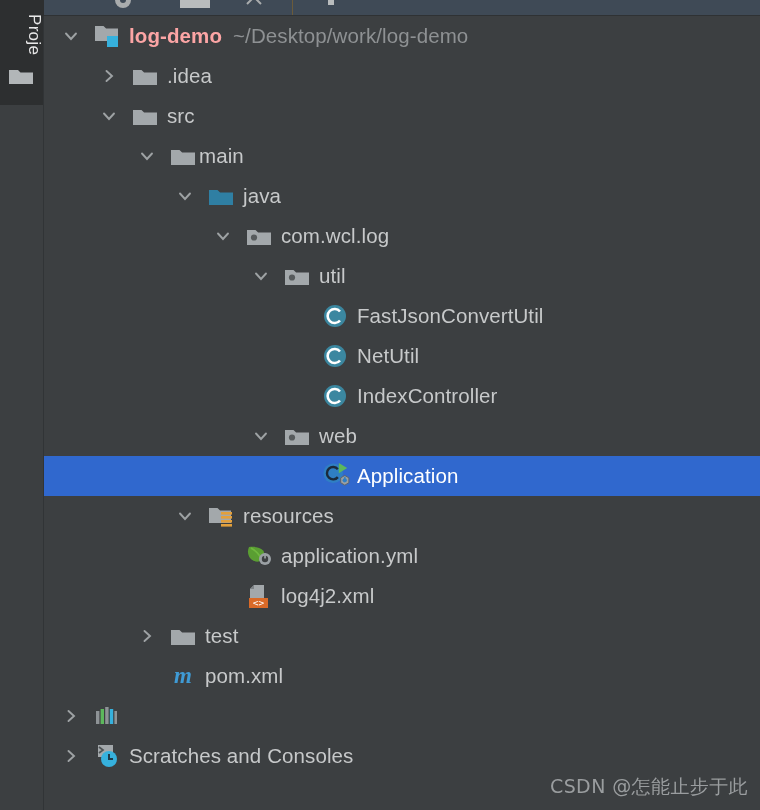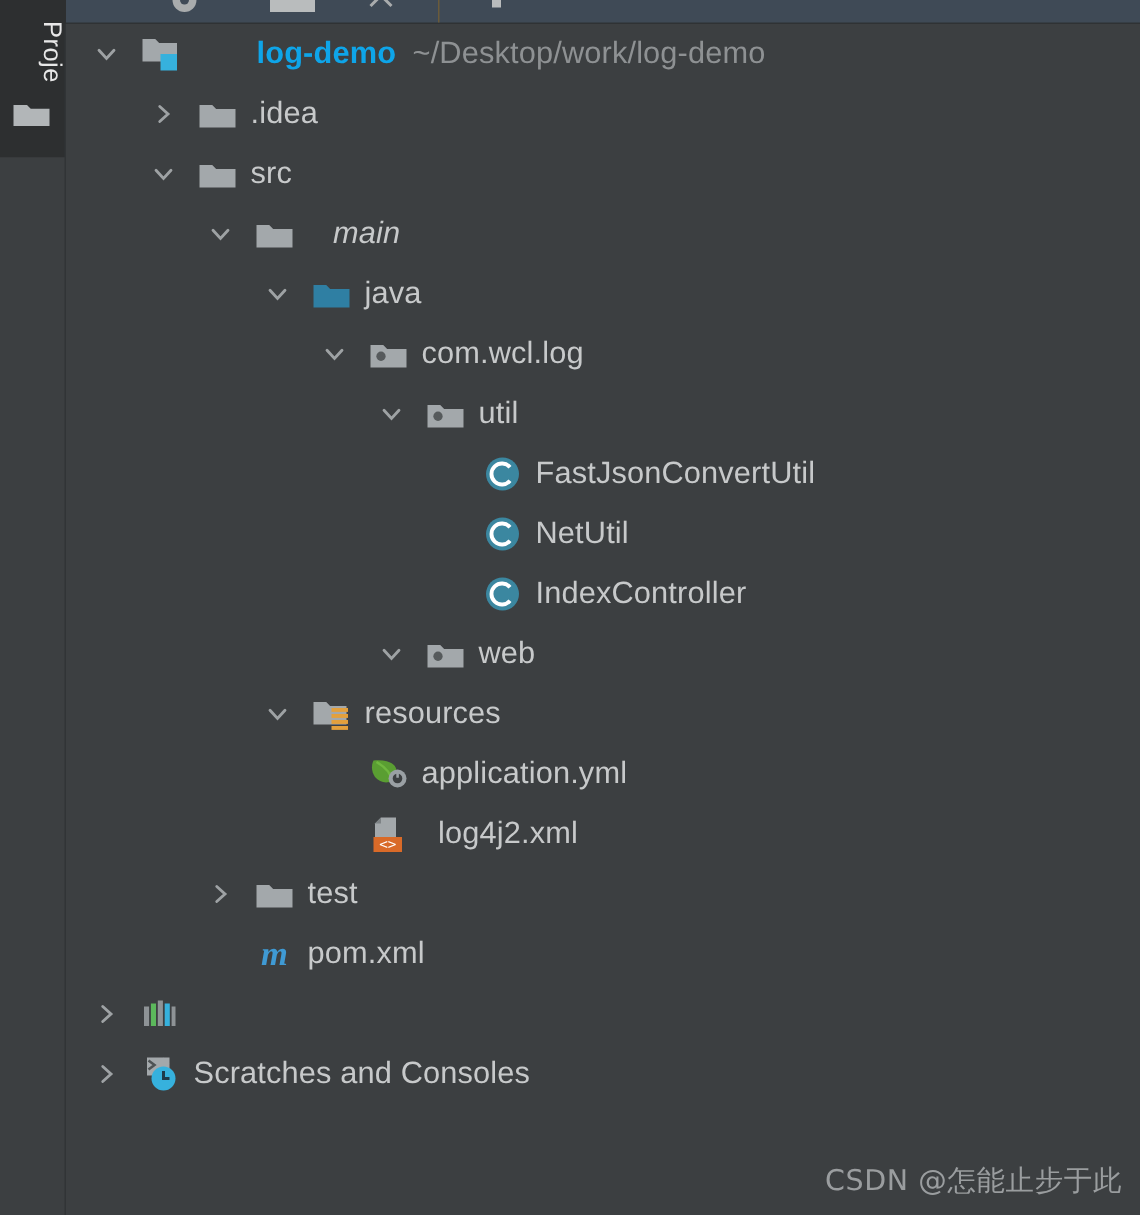--- a/index.html
+++ b/index.html
@@ -66,21 +66,21 @@
 
   .icon {
     position: absolute; width: 28px; height: 40px;
     display: flex; align-items: center; justify-content: flex-start;
   }
   .icon svg { display: block; }
 
   .label {
     font-size: 20.5px; color: #c7c9ca; letter-spacing: .1px;
   }
-  .label.bold { font-weight: bold; color: #0ea5e9; margin-left: 42px; }
+  .label.bold { font-weight: bold; color: #fca5a5; }
   .path {
     font-size: 20.5px; color: #8e9193; margin-left: 11px; letter-spacing: .1px;
   }
   .text-wrap { position: absolute; display: flex; align-items: baseline; }
 
   
   .watermark {
     position: absolute; right: 12px; bottom: 10px;
     font-size: 19px; color: #9a9d9f;
     font-family: "DejaVu Sans", sans-serif;
@@ -172,21 +172,21 @@
         <div class="twisty" style="left: 90px;">
           <svg width="16" height="16" viewBox="0 0 16 16">
             <path d="M3 5.5 L8 11 L13 5.5" fill="none" stroke="#9ea2a4" stroke-width="1.9" stroke-linecap="round"></path>
           </svg>
         </div>
         <div class="icon" style="left: 126px;">
           <svg width="26" height="21" viewBox="0 0 26 21">
             <path d="M1 4 h8.5 l2.6 2.6 H25 V19 H1 Z" fill="#a3a8ab"></path>
           </svg>
         </div>
-        <div class="text-wrap" style="left: 178px; font-style: italic;">
+        <div class="text-wrap" style="left: 155px;">
           <span class="label">main</span>
         </div>
       </div>
       <div class="row">
         <div class="twisty" style="left: 128px;">
           <svg width="16" height="16" viewBox="0 0 16 16">
             <path d="M3 5.5 L8 11 L13 5.5" fill="none" stroke="#9ea2a4" stroke-width="1.9" stroke-linecap="round"></path>
           </svg>
         </div>
         <div class="icon" style="left: 164px;">
@@ -270,20 +270,35 @@
           </svg>
         </div>
         <div class="icon" style="left: 240px;">
           <svg width="26" height="21" viewBox="0 0 26 21">
             <path d="M1 4 h8.5 l2.6 2.6 H25 V19 H1 Z" fill="#a3a8ab"></path>
             <circle cx="8" cy="11.5" r="3.1" fill="#565a5c"></circle>
           </svg>
         </div>
         <div class="text-wrap" style="left: 275px;">
           <span class="label">web</span>
+        </div>
+      </div>
+      <div class="row sel">
+        <div class="icon" style="left: 278px;">
+          <svg width="30" height="30" viewBox="0 0 30 30">
+            <circle cx="12" cy="12" r="10.5" fill="#2f7fc4"></circle>
+            <path d="M17 7.8 A6.6 6.6 0 1 0 17 16.2" fill="none" stroke="#1b2a3a" stroke-width="2.6"></path>
+            <path d="M18 1 L27 6.5 L18 12 Z" fill="#5cb85c"></path>
+            <path d="M20 17 l4.4-2.6 4.4 2.6 v5.2 l-4.4 2.6 -4.4 -2.6 Z" fill="#9aa0a4" stroke="#5d6265" stroke-width="1"></path>
+            <circle cx="24.4" cy="19.6" r="2.3" fill="#2f7fc4"></circle>
+            <rect x="23.7" y="15.8" width="1.5" height="4" fill="#2f7fc4"></rect>
+          </svg>
+        </div>
+        <div class="text-wrap" style="left: 313px;">
+          <span class="label">Application</span>
         </div>
       </div>
       <div class="row">
         <div class="twisty" style="left: 128px;">
           <svg width="16" height="16" viewBox="0 0 16 16">
             <path d="M3 5.5 L8 11 L13 5.5" fill="none" stroke="#9ea2a4" stroke-width="1.9" stroke-linecap="round"></path>
           </svg>
         </div>
         <div class="icon" style="left: 164px;">
           <svg width="28" height="23" viewBox="0 0 28 23">
@@ -314,21 +329,21 @@
       </div>
       <div class="row">
         <div class="icon" style="left: 202px;">
           <svg width="28" height="26" viewBox="0 0 28 26">
             <path d="M8 2 h10 v16 H4 V6 Z" fill="#a3a8ab"></path>
             <path d="M8 2 L4 6 h4 Z" fill="#7d8285"></path>
             <rect x="3" y="15" width="19" height="10" fill="#d96a28"></rect>
             <text x="12.5" y="23.2" font-family="DejaVu Sans Mono, monospace" font-size="9.5" fill="#ffffff" text-anchor="middle">&lt;&gt;</text>
           </svg>
         </div>
-        <div class="text-wrap" style="left: 237px; margin-left: 11px;">
+        <div class="text-wrap" style="left: 237px;">
           <span class="label">log4j2.xml</span>
         </div>
       </div>
       <div class="row">
         <div class="twisty" style="left: 90px;">
           <svg width="16" height="16" viewBox="0 0 16 16">
             <path d="M5.5 3 L11 8 L5.5 13" fill="none" stroke="#9ea2a4" stroke-width="1.9" stroke-linecap="round"></path>
           </svg>
         </div>
         <div class="icon" style="left: 126px;">

